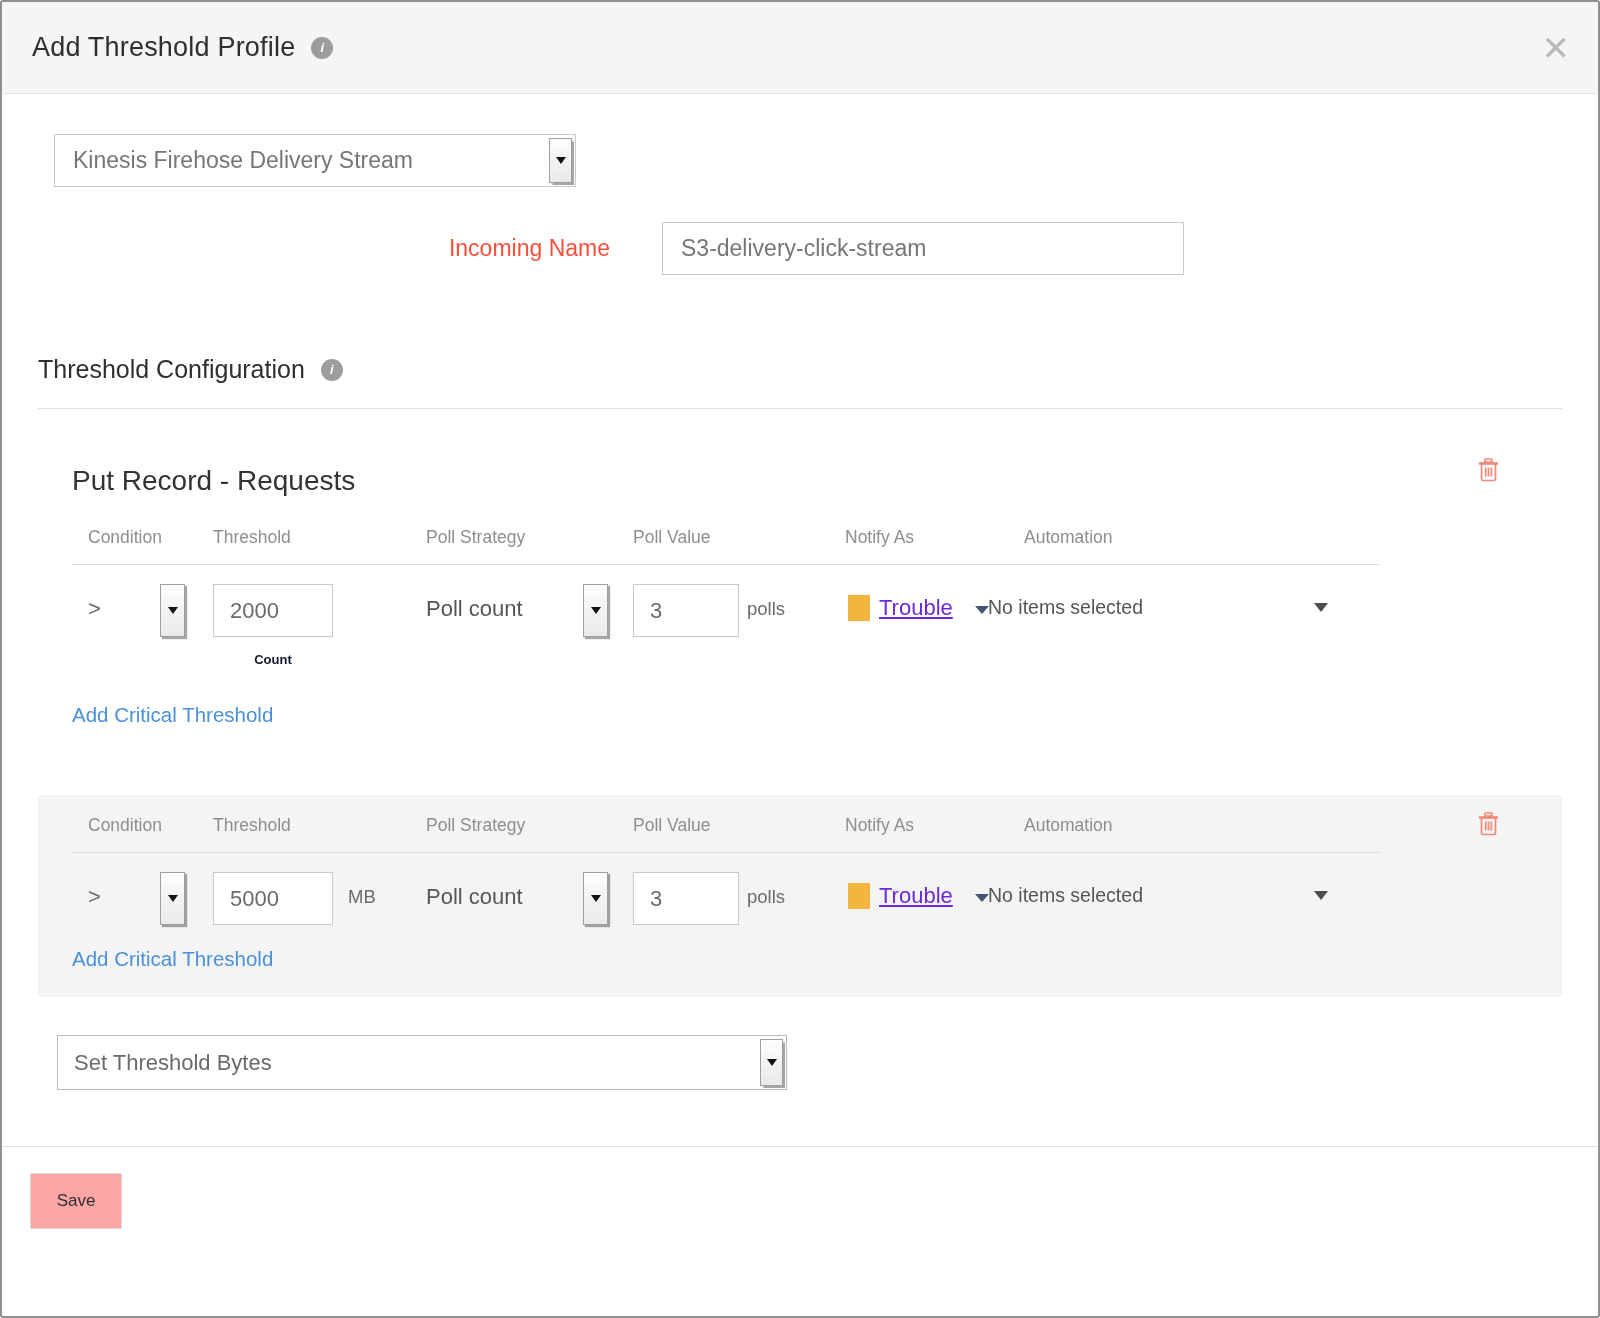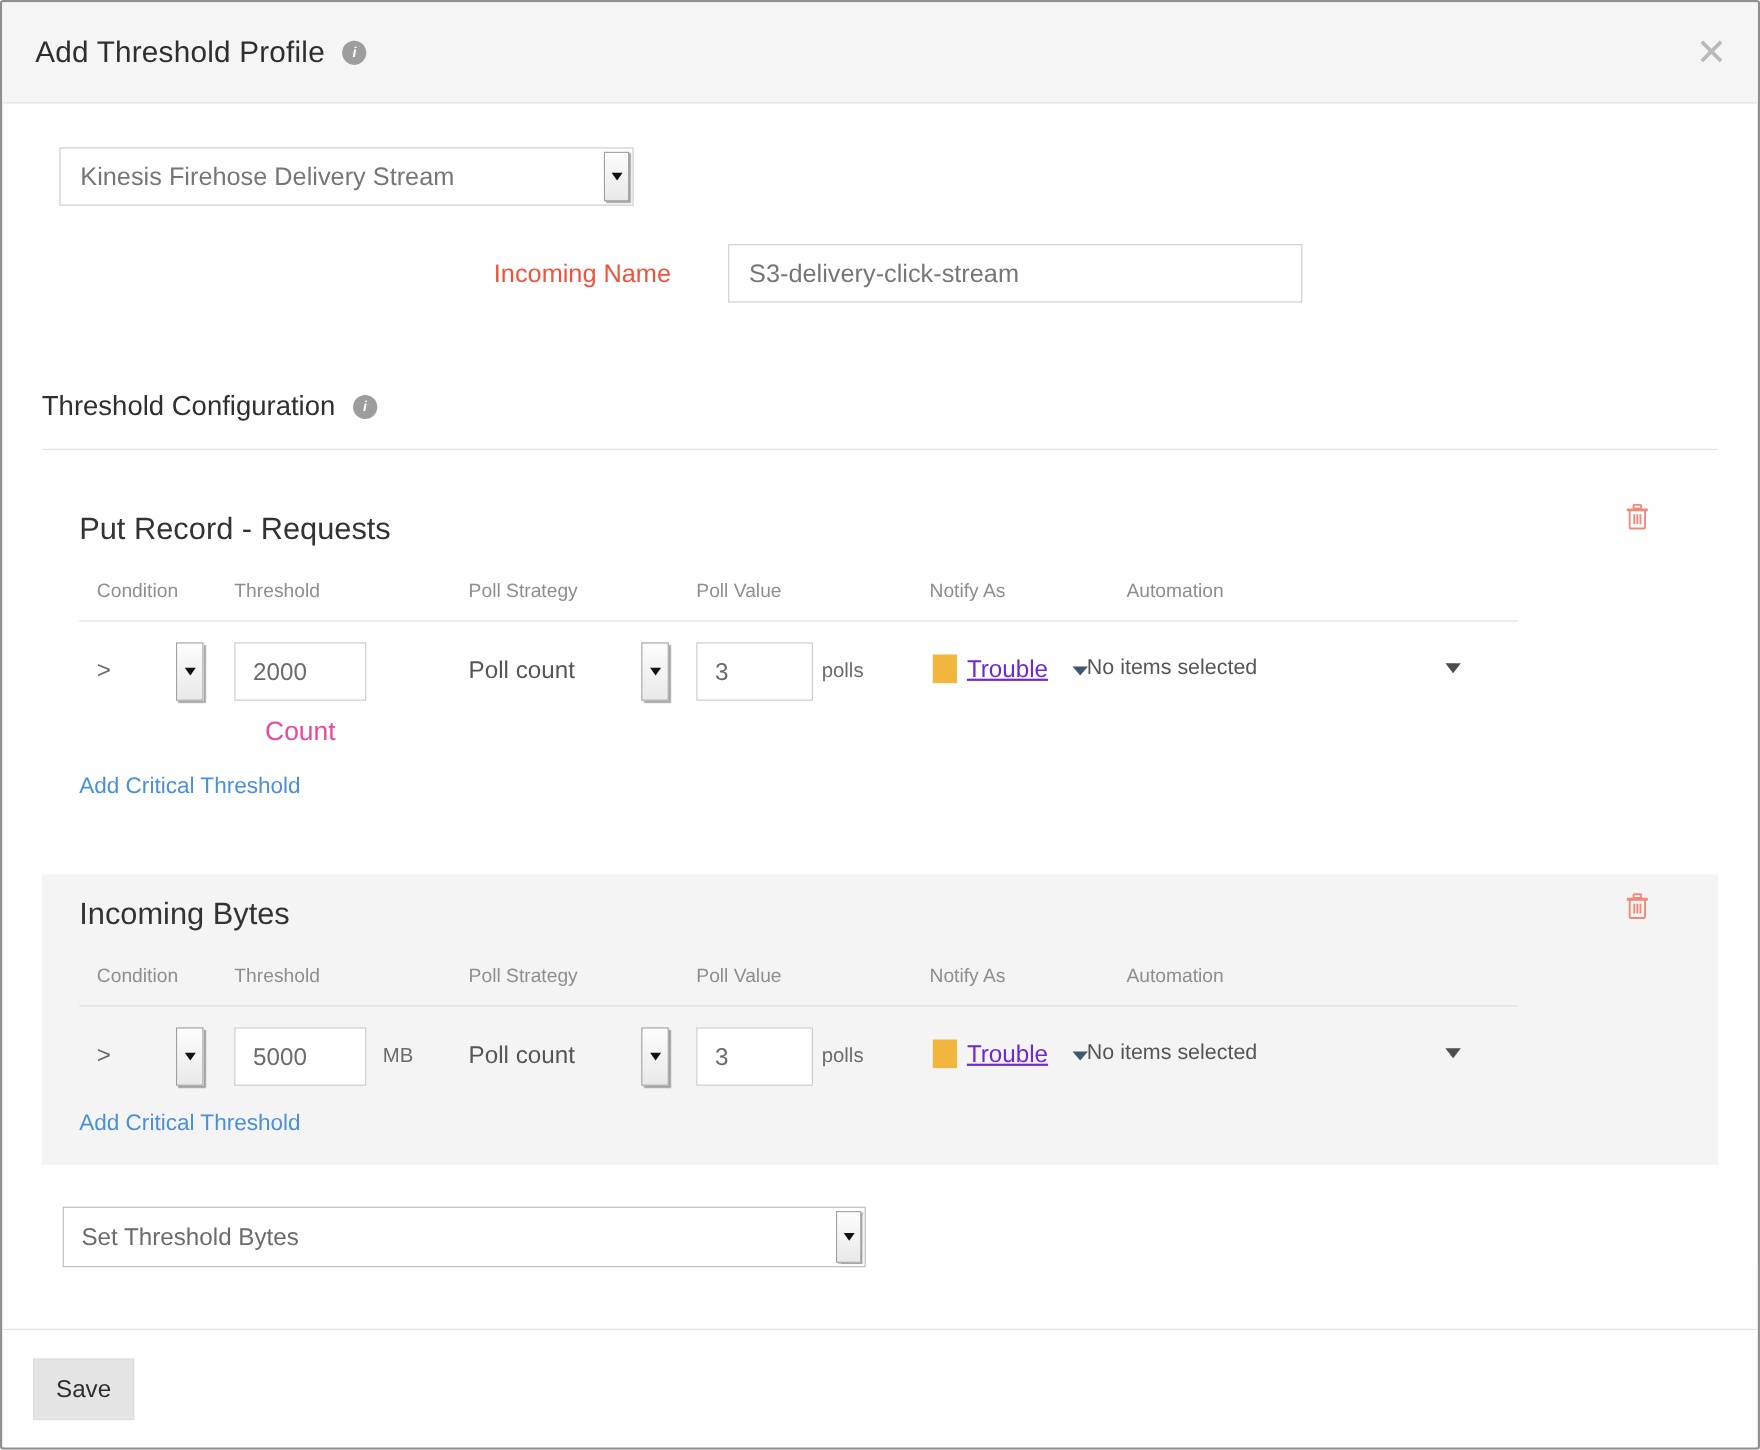--- a/index.html
+++ b/index.html
@@ -46,21 +46,21 @@
   .header-divider { width: 1308px; border-bottom: 1px solid #dedede; margin-top: 15px; }
 
   .controls-row { position: relative; margin-top: 19px; height: 53px; }
   .controls-row.with-unit-below { margin-bottom: 40px; }
   .ctl { position: absolute; top: 0; }
   .cond-gt { left: 16px; top: 12px; font-size: 22px; color: #6b6b6b; }
   .cond-arrow { left: 88px; width: 25px; height: 53px; position: absolute; background: linear-gradient(#fdfdfd, #e9e9e9); border: 1px solid #9f9f9f; box-shadow: 2px 2px 1px rgba(0,0,0,.35); display: flex; align-items: center; justify-content: center; cursor: pointer; }
   .cond-arrow .tri, .strat-arrow .tri { width: 0; height: 0; border-left: 5px solid transparent; border-right: 5px solid transparent; border-top: 7px solid #111; }
   .num-input { border: 1px solid #c9c9c9; background: #fff; font-size: 22px; color: #6b6b6b; padding-left: 16px; height: 53px; font-family: "Liberation Sans", sans-serif; }
   .threshold-input { left: 141px; width: 120px; position: absolute; }
-  .unit-below { position: absolute; left: 141px; top: 68px; width: 120px; text-align: center; font-size: 24px; color: #ec4899; }
+  .unit-below { position: absolute; left: 141px; top: 68px; width: 120px; text-align: center; font-size: 13px; color: #0f172a; font-weight: bold; }
   .unit-right { position: absolute; left: 276px; top: 14px; font-size: 18.5px; color: #6b6b6b; }
   .strat-text { left: 354px; top: 12px; font-size: 22px; color: #555; position: absolute; }
   .strat-arrow { left: 511px; width: 25px; height: 53px; position: absolute; background: linear-gradient(#fdfdfd, #e9e9e9); border: 1px solid #9f9f9f; box-shadow: 2px 2px 1px rgba(0,0,0,.35); display: flex; align-items: center; justify-content: center; cursor: pointer; }
   .pollvalue-input { left: 561px; width: 106px; position: absolute; }
   .poll-unit { position: absolute; left: 675px; top: 14px; font-size: 18.5px; color: #6b6b6b; }
   .notify-group { position: absolute; left: 776px; top: 11px; display: flex; align-items: center; cursor: pointer; }
   .notify-swatch { width: 22px; height: 26px; background: #f2b63e; margin-right: 9px; }
   .notify-text { font-size: 22px; color: #6d28d9; text-decoration: underline; }
   .notify-caret { width: 0; height: 0; border-left: 7px solid transparent; border-right: 7px solid transparent; border-top: 8px solid #42566e; margin-left: 22px; margin-top: 3px; }
   .automation-group { position: absolute; left: 916px; top: 12px; width: 340px; display: flex; align-items: center; justify-content: space-between; cursor: pointer; text-align: center; }
@@ -69,21 +69,21 @@
 
   .add-link { display: inline-block; margin-top: 26px; font-size: 20.5px; color: #4a90d9; cursor: pointer; }
   .metric-section.gray .add-link { margin-top: 22px; }
 
   
   .bottom-select { position: relative; margin: 38px 0 0 55px; width: 730px; height: 55px; border: 1px solid #b9b9b9; background: #fff; display: flex; align-items: center; }
   .bottom-select .field-text { padding-left: 16px; font-size: 22px; color: #6b6b6b; }
 
   
   .footer { margin-top: 56px; border-top: 1px solid #e0e0e0; padding: 26px 28px; }
-  .save-button { width: 92px; height: 56px; background: #e5e5e5; border: 1px solid #dcdcdc; font-size: 22px; color: #2f2f2f; font-family: "Liberation Sans", sans-serif; cursor: pointer; }
+  .save-button { width: 92px; height: 56px; background: #fca5a5; border: 1px solid #dcdcdc; font-size: 17px; color: #2f2f2f; font-family: "Liberation Sans", sans-serif; cursor: pointer; }
 </style>
 </head>
 <body>
 
 <div class="dialog">
 
   <div class="dialog-header">
     <span class="dialog-title">Add Threshold Profile</span>
     <span class="info-icon">i</span>
     <span class="close-icon">✕</span>
@@ -165,21 +165,20 @@
     <span class="trash-btn">
       <svg width="23" height="26" viewBox="0 0 23 26" fill="none" stroke="#f0897a" stroke-width="1.7">
         <rect x="4.5" y="6.5" width="14" height="17" rx="1.5"></rect>
         <line x1="2" y1="6.5" x2="21" y2="6.5" stroke-width="2.6"></line>
         <rect x="8" y="2" width="7" height="3.2" rx="0.8"></rect>
         <line x1="8.7" y1="10.5" x2="8.7" y2="19.5"></line>
         <line x1="11.5" y1="10.5" x2="11.5" y2="19.5"></line>
         <line x1="14.3" y1="10.5" x2="14.3" y2="19.5"></line>
       </svg>
     </span>
-    <div class="metric-title">Incoming Bytes</div>
 
     <div class="col-headers">
       <span class="col-condition">Condition</span>
       <span class="col-threshold">Threshold</span>
       <span class="col-pollstrat">Poll Strategy</span>
       <span class="col-pollvalue">Poll Value</span>
       <span class="col-notifyas">Notify As</span>
       <span class="col-automation">Automation</span>
     </div>
     <div class="header-divider"></div>

